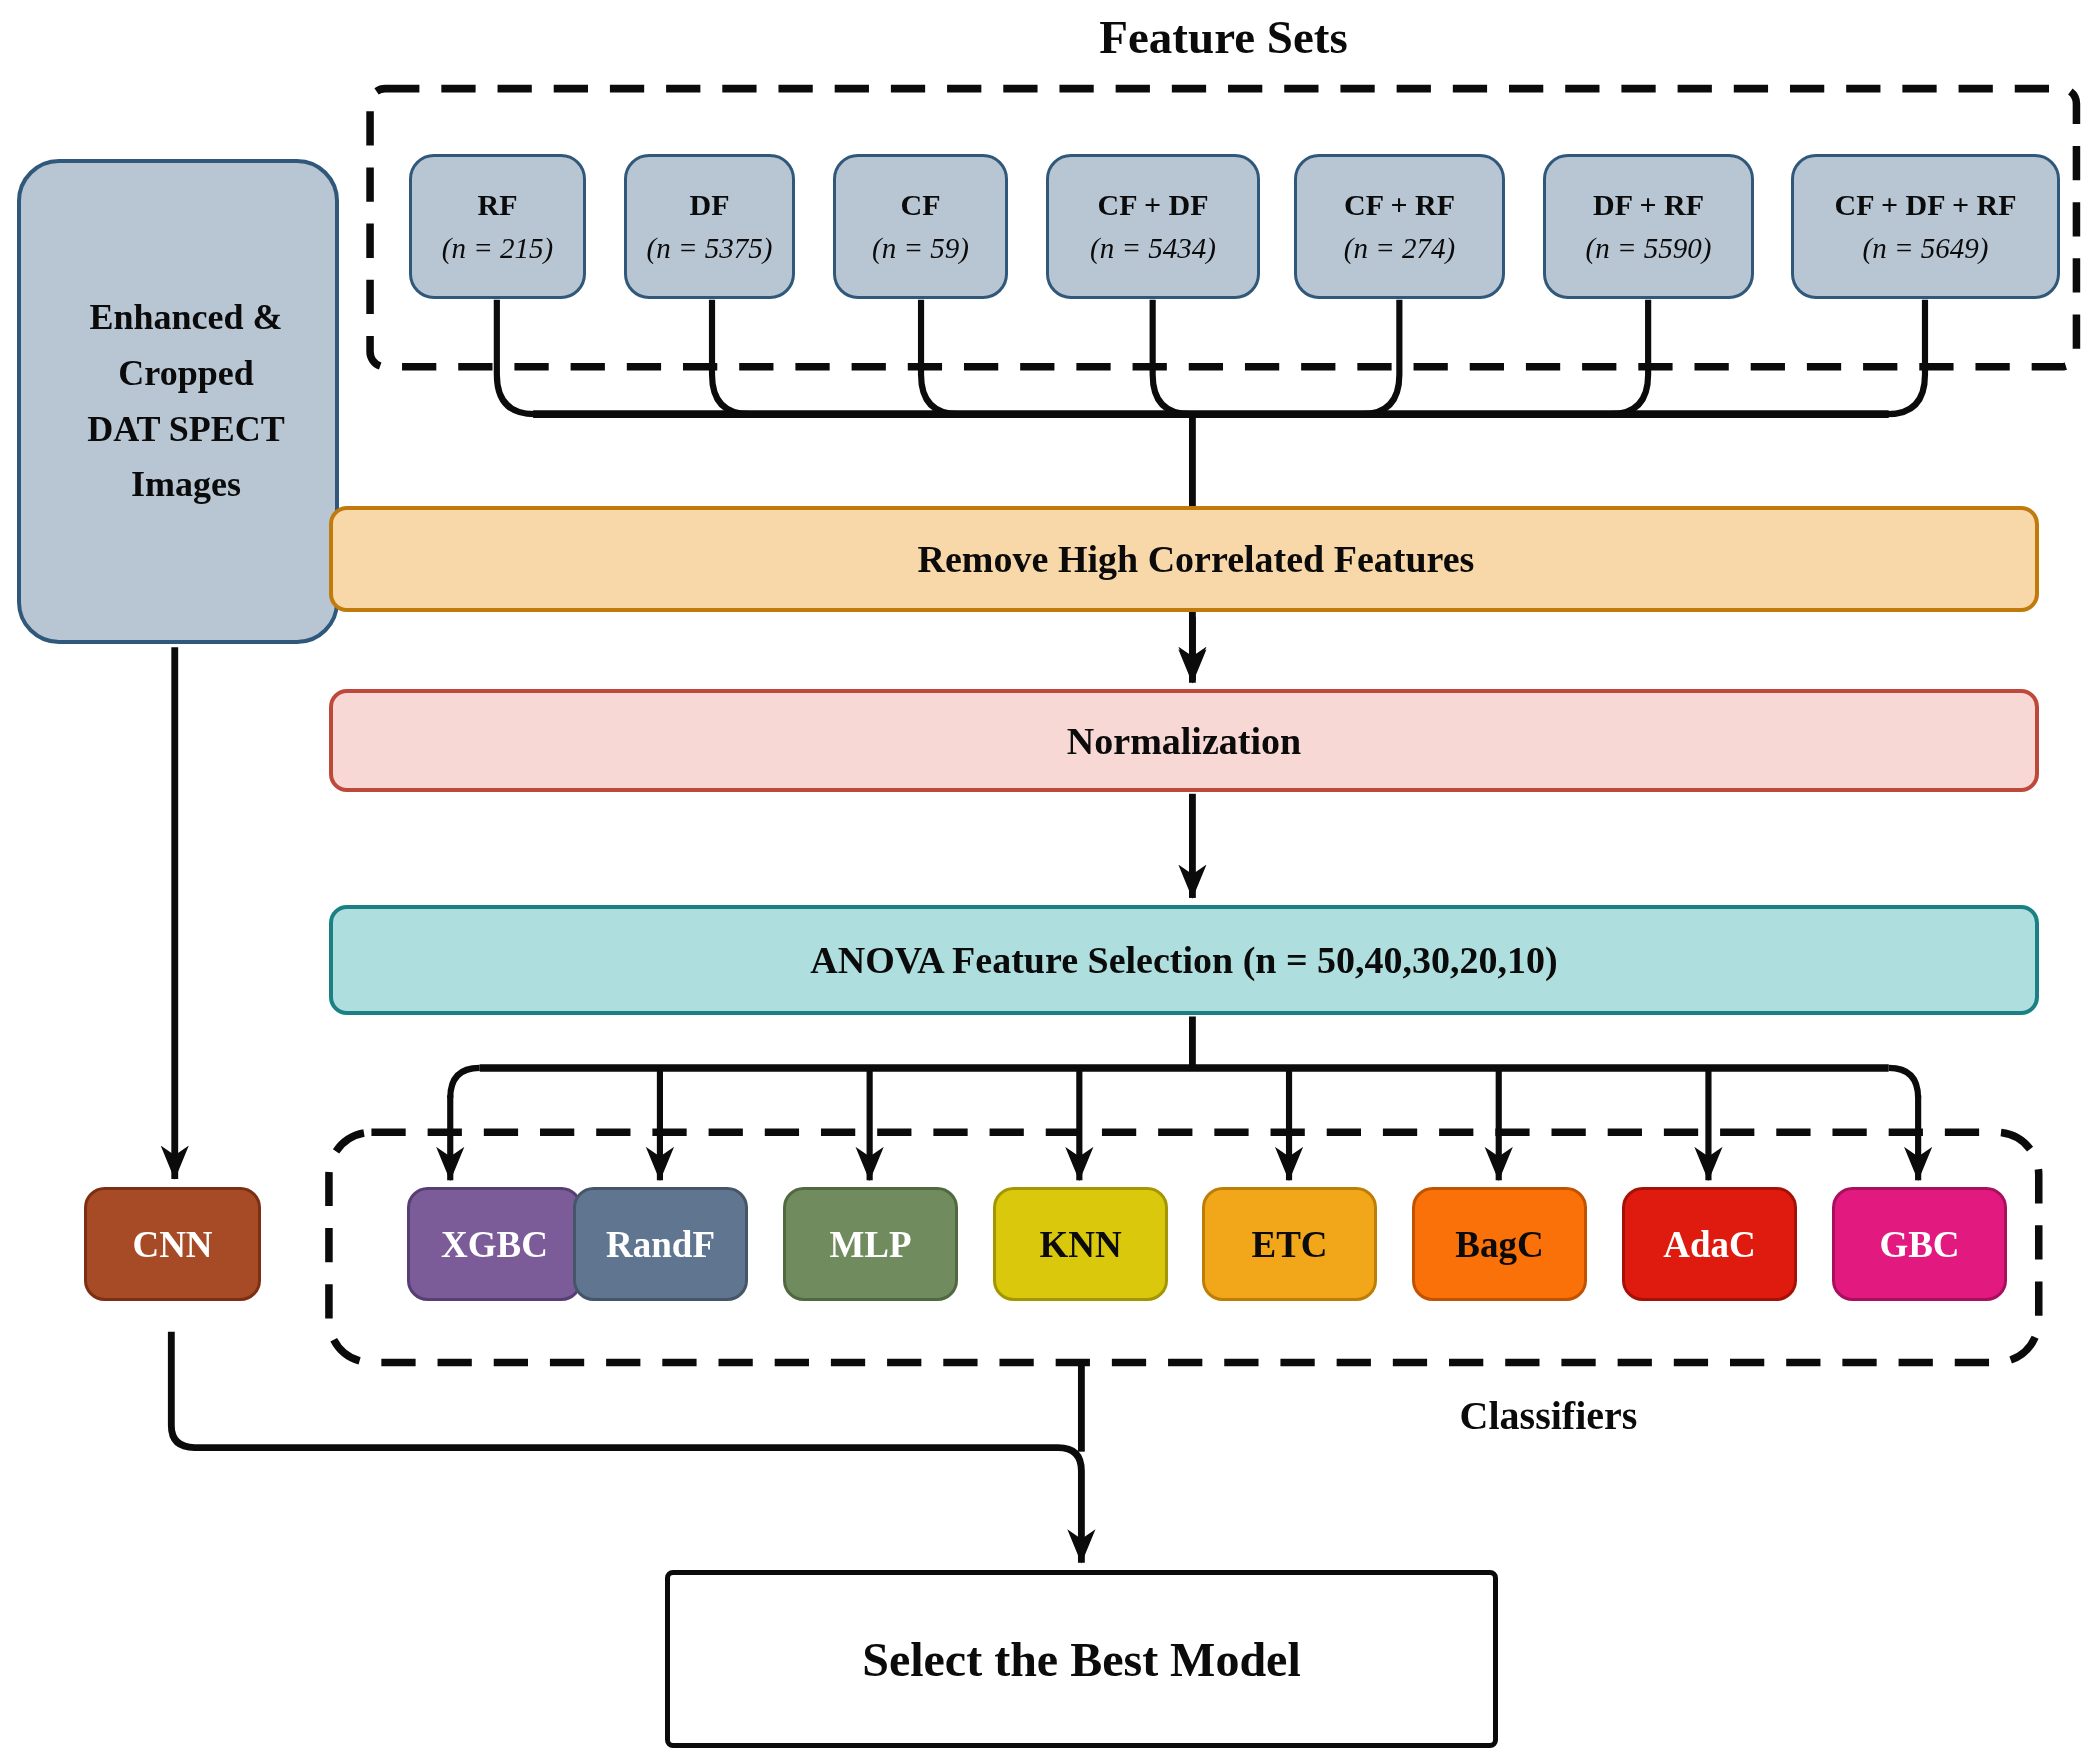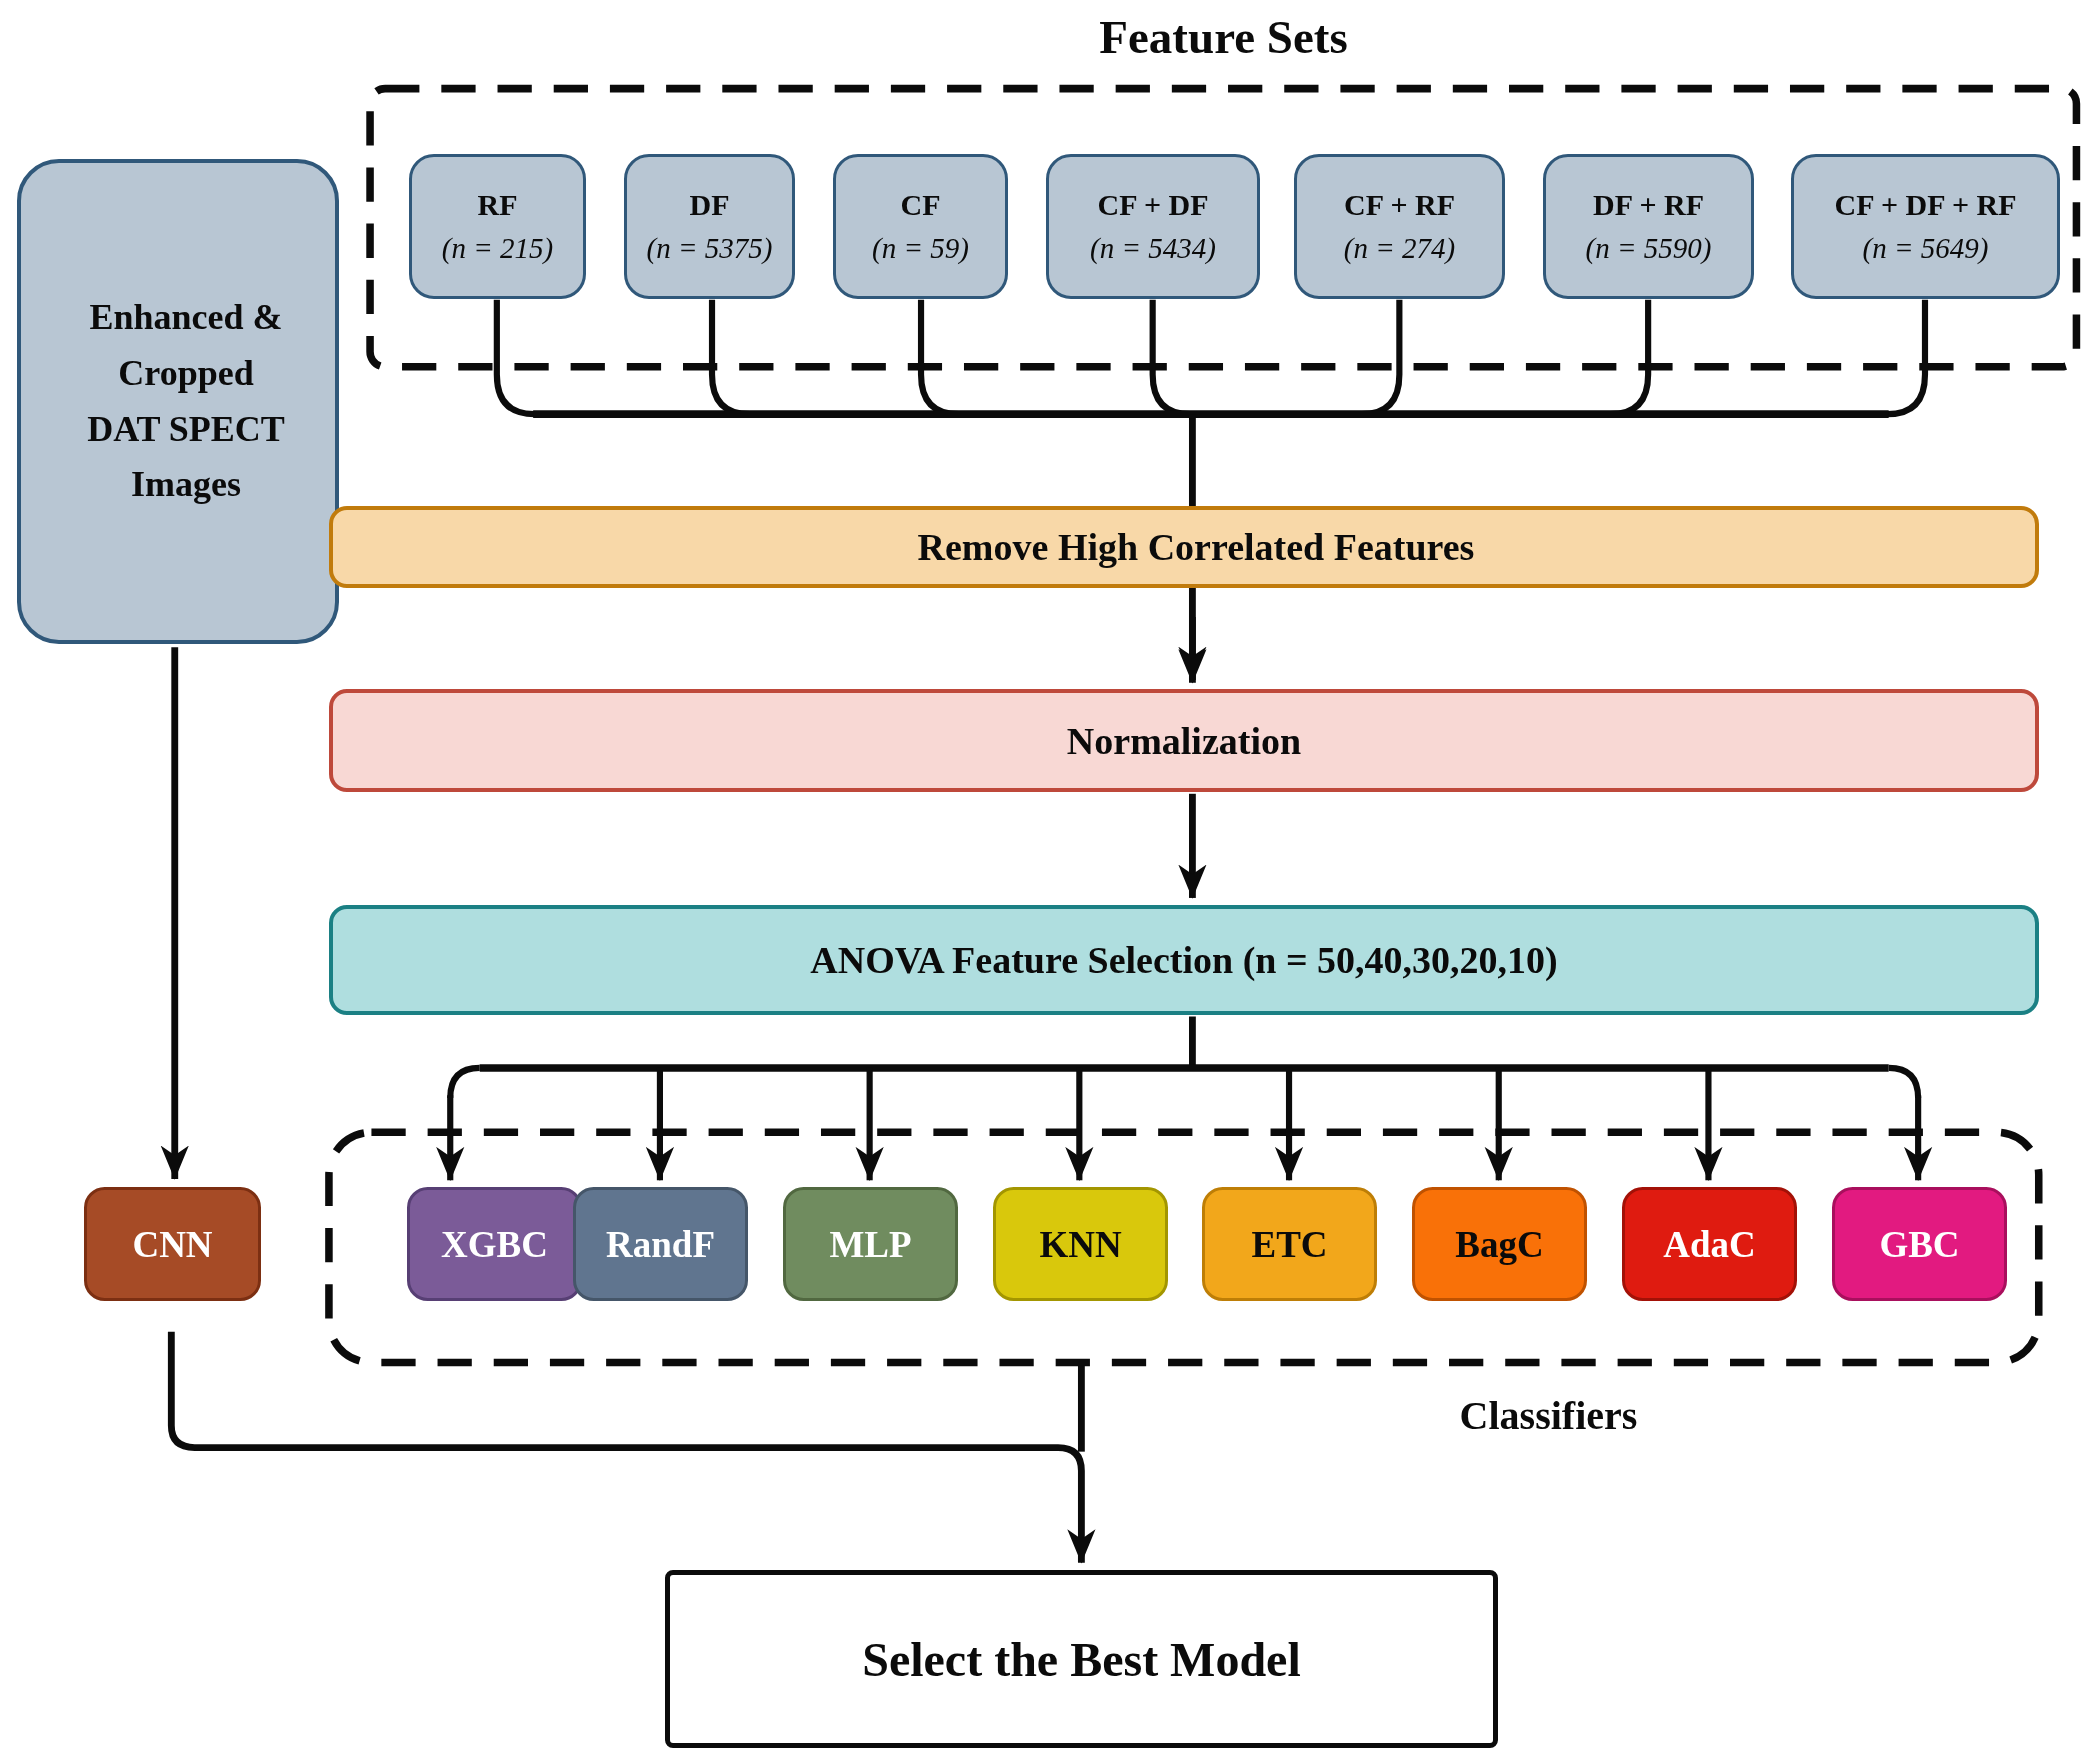--- a/index.html
+++ b/index.html
@@ -31,21 +31,21 @@
     top:154px;height:145px;
     background:#B8C6D3;border:3.4px solid #30587A;border-radius:25px;
     font-size:30px;font-weight:bold;
   }
   .feature-box .count{font-size:29px;font-weight:normal;font-style:italic;margin-top:9.6px;}
 
   .bar{
     left:329px;width:1710px;
     border-radius:18px;font-size:38px;font-weight:bold;
   }
-  .bar-corr{top:506px;height:82px;background:#F8D8A8;border:4.8px solid #C17B0C;padding-left:24px;}
+  .bar-corr{top:506px;height:106px;background:#F8D8A8;border:4.8px solid #C17B0C;padding-left:24px;}
   .bar-norm{top:689px;height:103px;background:#F8D8D4;border:4.8px solid #BE493B;}
   .bar-anova{top:905px;height:110px;background:#AFDEDF;border:4.8px solid #1B8084;}
 
   .clf{
     top:1187px;height:114px;width:175px;
     border-radius:20.6px;font-size:37px;font-weight:bold;
   }
   .clf-cnn  {left:84px;width:177px;background:#A64B26;border:3.4px solid #7C2F12;color:#ffffff;}
   .clf-xgbc {left:363px;background:#7B5B98;border:3.4px solid #573F74;color:#ffffff;margin-left:44px;}
   .clf-randf{left:573px;background:#60758F;border:3.4px solid #455669;color:#ffffff;}

